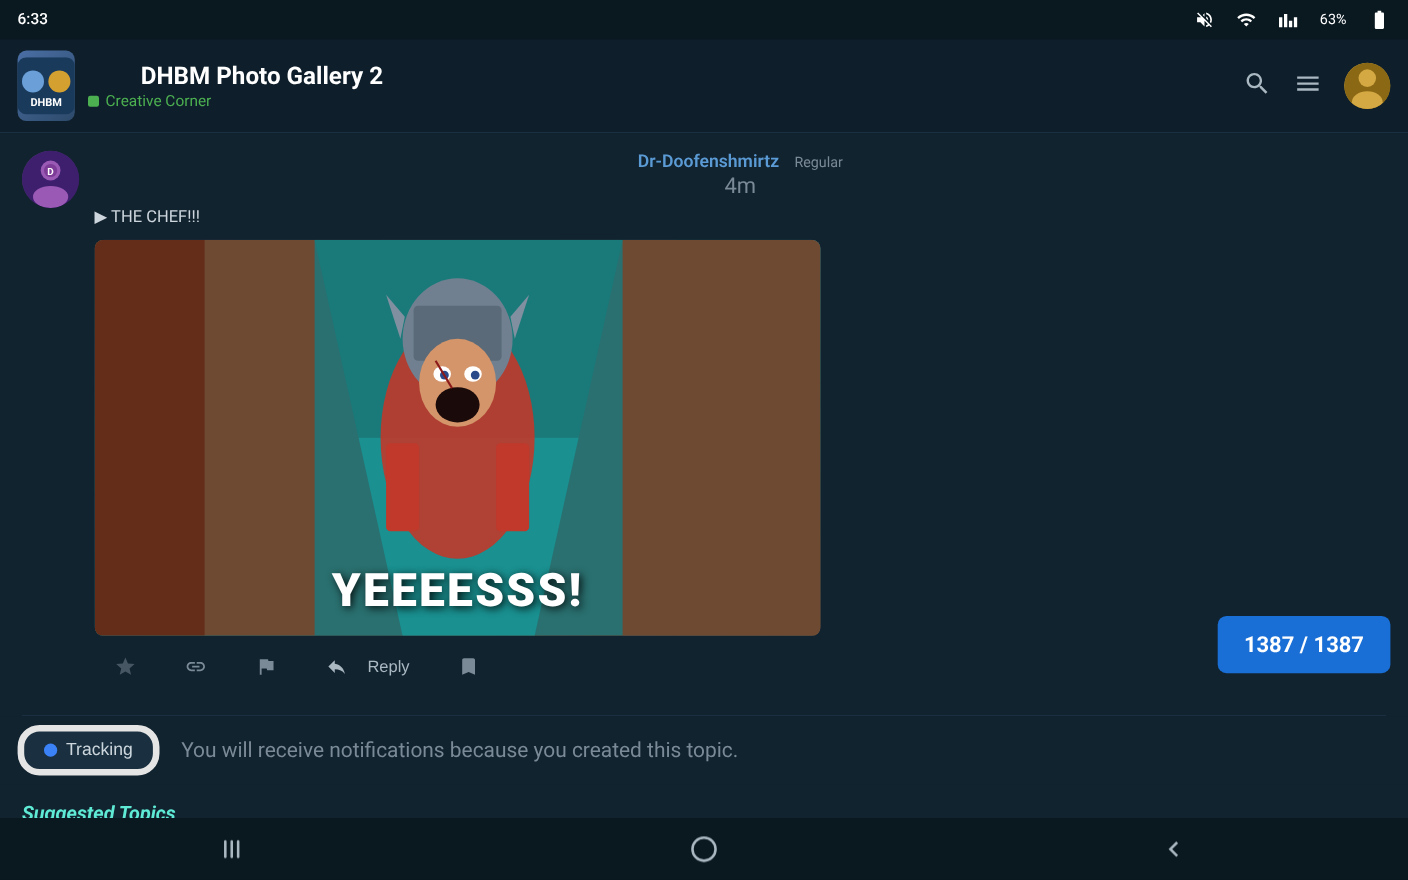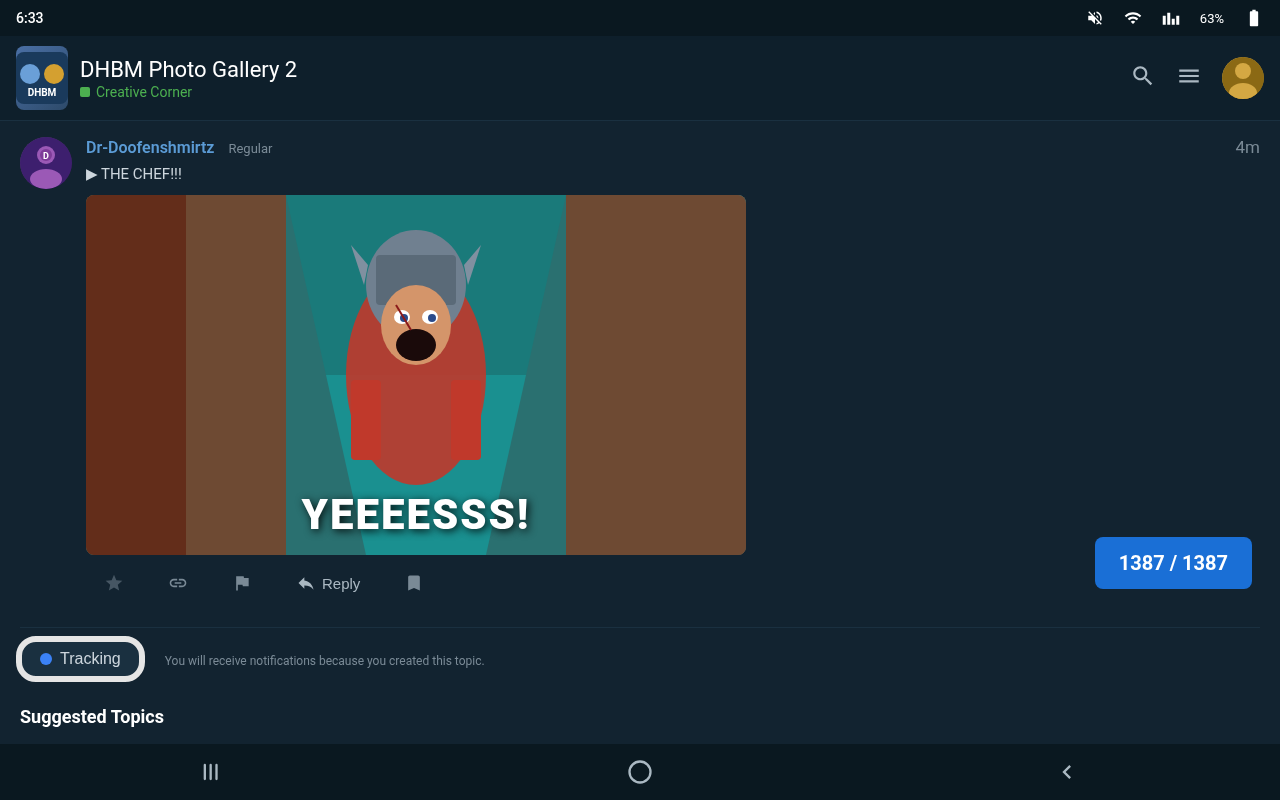--- a/index.html
+++ b/index.html
@@ -56,22 +56,23 @@
       background: linear-gradient(135deg, #4a6fa5, #2d4a6a);
       display: flex;
       align-items: center;
       justify-content: center;
       font-size: 22px;
       overflow: hidden;
     }
     .header-text {}
     .header-title {
       font-size: 22px;
-      font-weight: normal;
+      font-weight: bold;
       color: #ffffff;
+      margin-left: 48px;
     }
     .header-category {
       display: flex;
       align-items: center;
       gap: 6px;
       margin-top: 2px;
     }
     .category-dot {
       width: 10px;
       height: 10px;
@@ -128,33 +129,34 @@
       justify-content: center;
       font-size: 20px;
       overflow: hidden;
     }
     .post-body { flex: 1; }
     .post-meta {
       display: flex;
       align-items: center;
       justify-content: space-between;
       margin-bottom: 8px;
+      flex-direction: column;
     }
     .post-author {
       font-size: 16px;
       font-weight: 600;
       color: #5b9bd5;
     }
     .post-role {
       font-size: 13px;
       color: #7a8a96;
       margin-left: 10px;
     }
     .post-time {
-      font-size: 17px;
+      font-size: 20px;
       color: #7a8a96;
     }
     .post-text {
       font-size: 15px;
       color: #cdd6dd;
       margin-bottom: 12px;
       display: flex;
       align-items: center;
       gap: 6px;
     }
@@ -193,21 +195,21 @@
     .post-actions {
       display: flex;
       align-items: center;
       gap: 8px;
       margin-top: 10px;
       flex-wrap: wrap;
     }
     .action-btn {
       display: flex;
       align-items: center;
-      gap: 6px;
+      gap: 18px;
       padding: 8px 18px;
       border-radius: 6px;
       border: none;
       background: transparent;
       color: #7a8a96;
       font-size: 15px;
       cursor: pointer;
     }
     .action-btn svg { width: 20px; height: 20px; fill: #7a8a96; }
     .reply-btn {
@@ -250,21 +252,22 @@
       border-radius: 50%;
     }
 
     
     .suggested-topics {
       padding: 16px 20px;
     }
     .suggested-title {
       font-size: 18px;
       font-weight: 700;
-      color: #ffffff;
+      color: #5eead4;
+      font-style: italic;
     }
 
     
     .nav-bar {
       position: fixed;
       bottom: 0;
       left: 0;
       width: 1280px;
       height: 56px;
       background: #0a1820;
@@ -465,36 +468,36 @@
             <svg viewBox="0 0 24 24">
                 <path d="M17 3H7c-1.1 0-1.99.9-1.99 2L5 21l7-3 7 3V5c0-1.1-.9-2-2-2z"></path>
               </svg>
           </button>
         </div>
       </div>
     </div>
   </div>
 
   <div style="position:relative;height:0;">
-    <div style="position:absolute;right:28px;top:-90px;background:#1a6fd6;color:#fff;padding:14px 24px;border-radius:8px;font-size:20px;font-weight:700;cursor:pointer;">
+    <div style="position:absolute;right:16px;top:-90px;background:#1a6fd6;color:#fff;padding:14px 24px;border-radius:8px;font-size:20px;font-weight:700;cursor:pointer;">
       <span>1387</span>
       <span>/</span>
       <span>1387</span>
     </div>
   </div>
 
   <hr class="divider" style="margin: 0 20px;">
 
 
   <div style="padding:8px 16px;background:#122330;position:relative;">
     <button class="tracking-btn">
       <div class="tracking-dot"></div>
       <span>Tracking</span>
     </button>
-    <span style="font-size:12px;color:#7a8a96;margin-left:16px;">You will receive notifications because you created this <span>topic.</span></span>
+    <span style="font-size:19px;color:#7a8a96;margin-left:16px;">You will receive notifications because you created this <span>topic.</span></span>
   </div>
 
   <div class="suggested-topics">
     <h3 class="suggested-title">Suggested Topics</h3>
   </div>
 
 </div>
 
 <div class="nav-bar">
   <button class="nav-btn">

